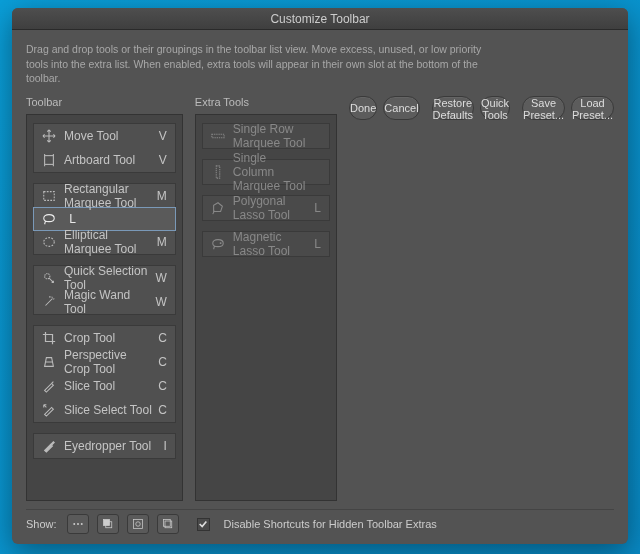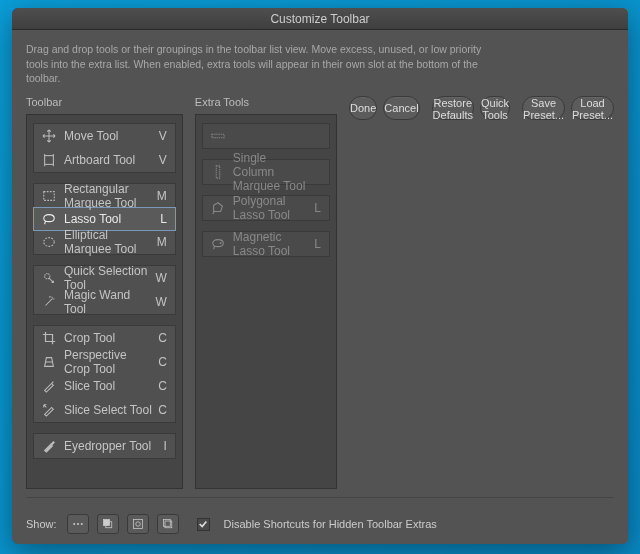--- a/index.html
+++ b/index.html
@@ -21,21 +21,21 @@
 .row .icn{width:14px;height:14px;margin-right:8px;color:#bbb;flex-shrink:0;}
 .row.sel .icn{color:#eee;}
 .row .lbl{flex:1;}
 .row .key{width:12px;text-align:right;}
 .extra .group{background:#4a4a4a;}
 .extra .row{color:#888;}
 .extra .row .icn{color:#888;}
 .btns{gap:6px;display:flex;flex-direction:row;}
 .btn{background:#5c5c5c;border:1px solid #3a3a3a;border-radius:14px;height:24px;color:#ddd;font-size:11px;cursor:pointer;box-shadow:0 1px 0 rgba(255,255,255,0.05) inset;}
 .spacer{height:6px;}
-.footer{display:flex;align-items:center;gap:8px;padding-top:16px;color:#ccc;font-size:11px;border-top:1px solid #444;margin-top:8px;}
+.footer{display:flex;align-items:center;gap:8px;padding-top:4px;color:#ccc;font-size:11px;border-top:1px solid #444;margin-top:8px;}
 .footer .flbl{margin-right:2px;}
 .ficon{width:22px;height:20px;background:#5a5a5a;border:1px solid #3a3a3a;border-radius:3px;display:flex;align-items:center;justify-content:center;color:#ccc;cursor:pointer;}
 .cbx{width:13px;height:13px;background:#4a4a4a;border:1px solid #333;display:inline-flex;align-items:center;justify-content:center;margin-left:10px;margin-right:6px;cursor:pointer;}
 .cbx svg{width:10px;height:10px;}
 .list::-webkit-scrollbar{width:14px;}
 .list::-webkit-scrollbar-track{background:#3f3f3f;}
 .list::-webkit-scrollbar-thumb{background:#6a6a6a;border:3px solid #3f3f3f;border-radius:7px;}
 </style>
 </head>
 <body>
@@ -70,21 +70,20 @@
                 <span class="icn"><svg viewBox="0 0 16 16" fill="none" stroke="currentColor" stroke-width="1.2" stroke-dasharray="2 1.5">
                     <rect x="2" y="3" width="12" height="10"></rect>
                   </svg></span>
                 <span class="lbl">Rectangular Marquee Tool</span>
                 <span class="key">M</span>
               </div>
               <div class="row sel">
                 <span class="icn"><svg viewBox="0 0 16 16" fill="none" stroke="currentColor" stroke-width="1.2">
                     <path d="M8 3 C4 3 2 5 2 7 C2 9 4 11 8 11 C12 11 14 9 14 7 C14 5 12 3 8 3 Z M4 10 L3 14"></path>
                   </svg></span>
-                <span class="lbl">Lasso Tool</span>
                 <span class="key">L</span>
               </div>
               <div class="row">
                 <span class="icn"><svg viewBox="0 0 16 16" fill="none" stroke="currentColor" stroke-width="1.2" stroke-dasharray="2 1.5">
                     <ellipse cx="8" cy="8" rx="6" ry="5"></ellipse>
                   </svg></span>
                 <span class="lbl">Elliptical Marquee Tool</span>
                 <span class="key">M</span>
               </div>
             </div>
@@ -147,20 +146,21 @@
           </div>
       </div>
       <div class="col extra">
         <div class="colhead">Extra Tools</div>
         <div class="list" id="extra-list">
             <div class="group">
               <div class="row">
                 <span class="icn"><svg viewBox="0 0 16 16" fill="none" stroke="currentColor" stroke-width="1.2" stroke-dasharray="1.5 1">
                     <rect x="1" y="6" width="14" height="4"></rect>
                   </svg></span>
+                <span class="lbl">Single Row Marquee Tool</span>
                 <span class="key"></span>
               </div>
             </div>
             <div class="group">
               <div class="row">
                 <span class="icn"><svg viewBox="0 0 16 16" fill="none" stroke="currentColor" stroke-width="1.2" stroke-dasharray="1.5 1">
                     <rect x="6" y="1" width="4" height="14"></rect>
                   </svg></span>
                 <span class="lbl">Single Column Marquee Tool</span>
                 <span class="key"></span>

